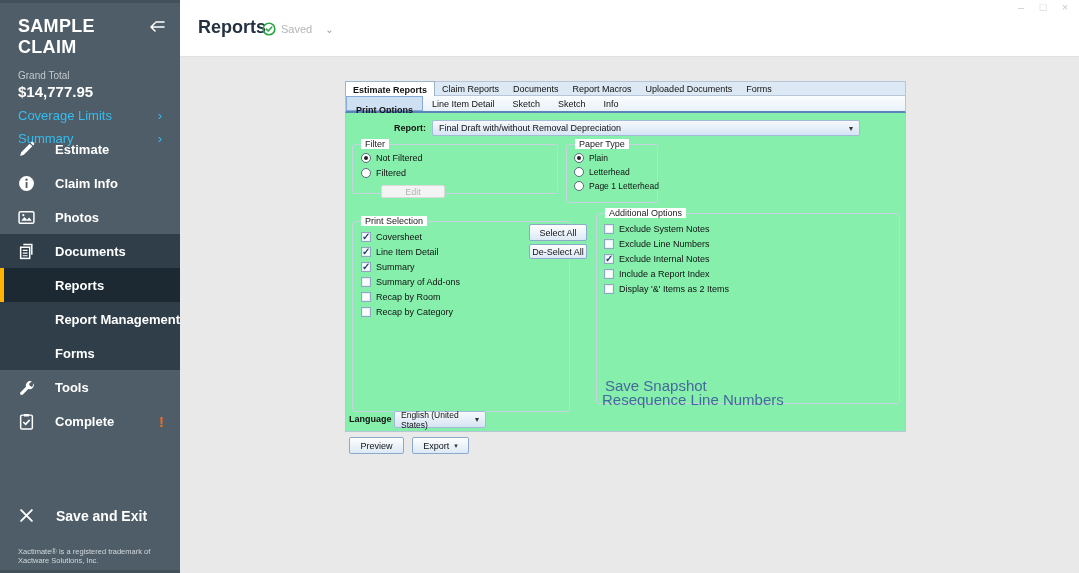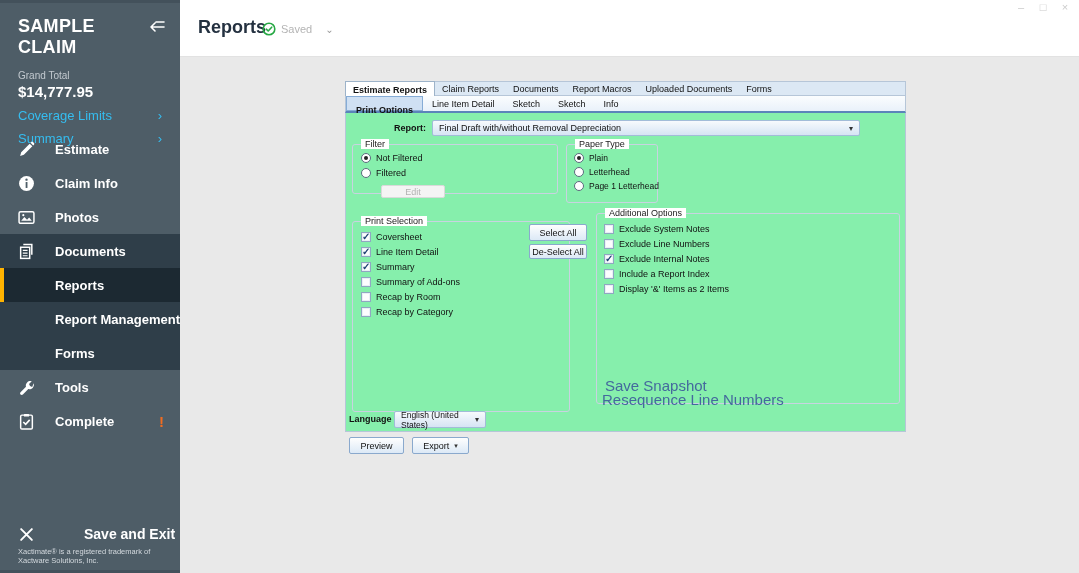--- a/index.html
+++ b/index.html
@@ -16,21 +16,21 @@
   .gt-value { font-size:15px; font-weight:bold; margin-top:2px; }
   .sb-link { display:flex; justify-content:space-between; align-items:center; color:#35bdf0; font-size:13px; margin-top:8px; cursor:pointer; }
   .sb-link .chev { font-size:13px; color:#35bdf0; }
   .nav { position:absolute; top:129px; left:0; right:0; }
   .nav-item { height:34px; display:flex; align-items:center; font-size:13px; font-weight:bold; cursor:pointer; }
   .nav-item .nav-icon { width:17px; height:17px; margin-left:18px; margin-right:20px; flex:0 0 auto; }
   .nav-item.sub { padding-left:55px; }
   .nav-item.section { background:#2f3e49; }
   .nav-item.selected { background:#1c2932; border-left:4px solid #ffb300; padding-left:51px; }
   .alert-mark { margin-left:auto; margin-right:16px; color:#f26c20; font-size:15px; font-weight:bold; }
-  .save-exit { position:absolute; top:505px; left:0; right:0; height:34px; display:flex; align-items:flex-end; font-size:14px; font-weight:bold; cursor:pointer;gap:28px; }
+  .save-exit { position:absolute; top:505px; left:0; right:0; height:34px; display:flex; align-items:flex-start; font-size:14px; font-weight:bold; cursor:pointer; }
   .save-exit .nav-icon { width:15px; height:15px; margin-left:19px; margin-right:22px; }
   .sb-footer { position:absolute; top:544px; left:18px; right:8px; font-size:7.5px; line-height:9px; color:#d3d9de; }
 
   
   .main-header { position:absolute; left:180px; top:0; right:0; height:57px; background:#fff; border-bottom:1px solid #e2e2e2; }
   .page-title { position:absolute; left:18px; top:17px; font-size:18px; font-weight:bold; color:#243140; }
   .saved-group { position:absolute; left:82px; top:22px; display:flex; align-items:center; gap:5px; }
   .saved-text { font-size:11px; color:#b4b4b4; }
   .saved-chev { font-size:10px; color:#9a9a9a; margin-left:8px; cursor:pointer; }
   .win-controls { position:absolute; right:8px; top:1px; display:flex; gap:10px; color:#cccccc; font-size:11px; }

